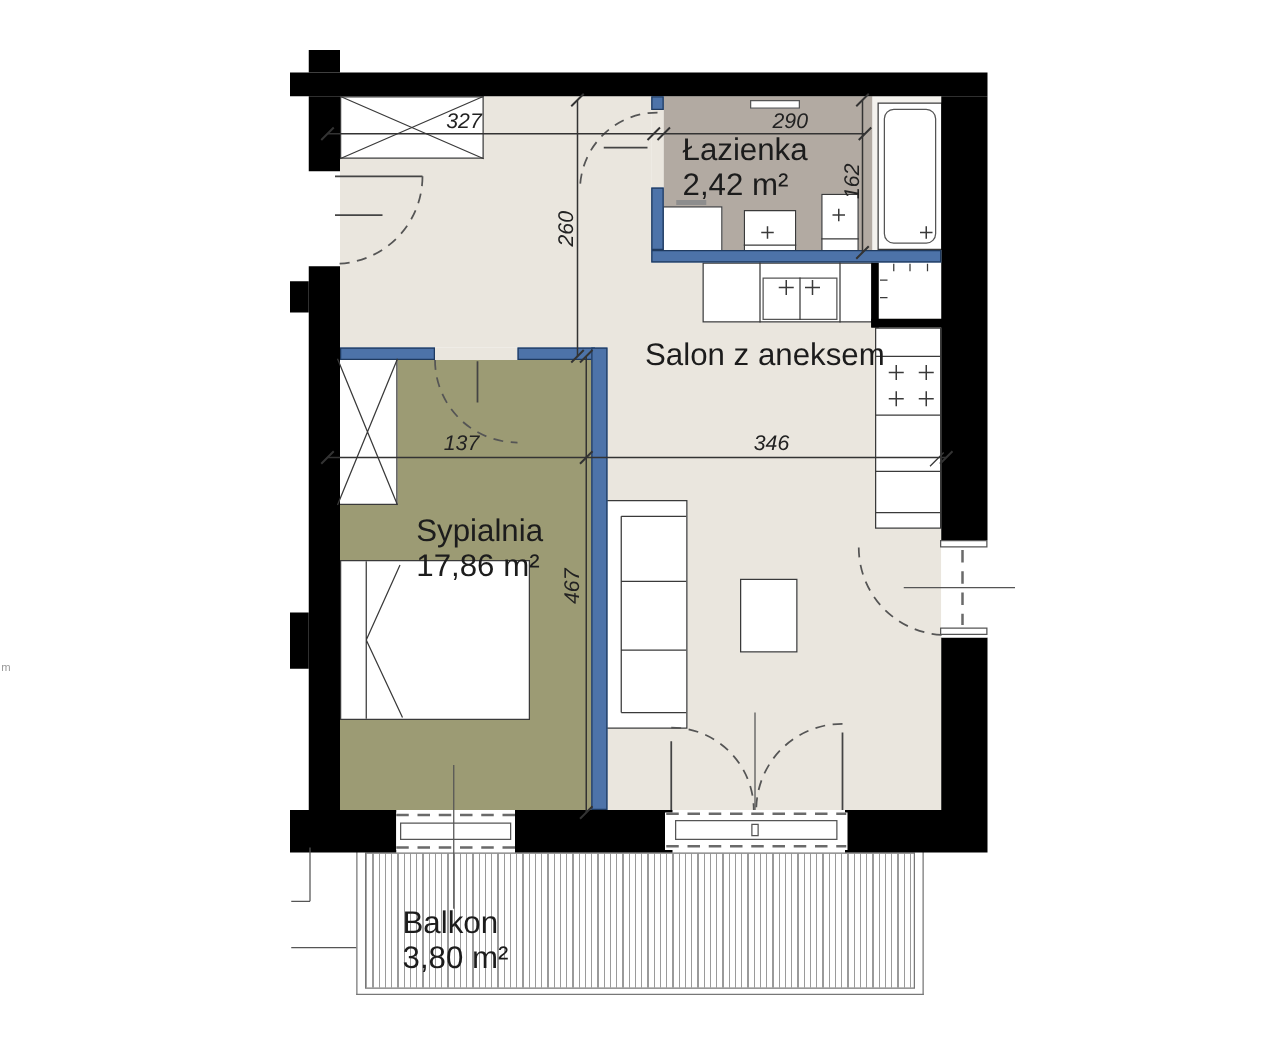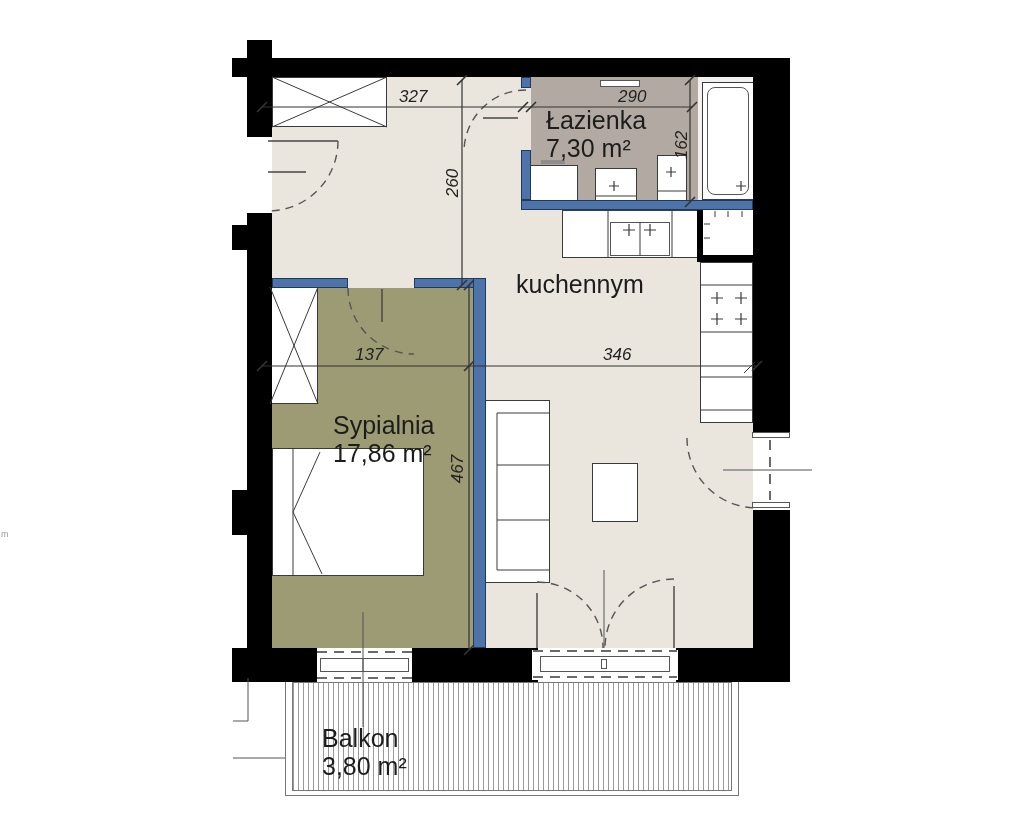--- a/index.html
+++ b/index.html
@@ -158,35 +158,35 @@
       <path d="M257 112 L267 102 M687 112 L697 102 M518 112 L528 102 M526 112 L536 102"></path>
       <path d="M457 85 L467 75 M457 290 L467 280"></path>
       <path d="M685 85 L695 75 M685 207 L695 197"></path>
       <path d="M257 371 L267 361 M464 371 L474 361 M752 371 L762 361"></path>
       <path d="M464 290 L474 280 M464 655 L474 645"></path>
     </g>
   </svg>
 
   <div class="room-label" style="left:546px;top:106px;">
     <span>Łazienka</span>
-    <span>7,30 m²</span>
+    <span>2,42 m²</span>
   </div>
   <div class="room-label" style="left:516px;top:270px;">
-    <span>kuchennym</span>
+    <span>Salon z aneksem</span>
   </div>
   <div class="room-label" style="left:333px;top:376px;margin-top:35px;">
     <span>Sypialnia</span>
     <span>17,86 m²</span>
   </div>
   <div class="room-label" style="left:322px;top:724px;">
     <span>Balkon</span>
     <span>3,80 m²</span>
   </div>
 
-  <div class="dim" style="left:399px;top:87px;text-align:right;">327</div>
+  <div class="dim" style="left:357px;top:87px;text-align:right;">327</div>
   <div class="dim" style="left:618px;top:87px;">290</div>
   <div class="dim rot" style="left:453px;top:183px;">260</div>
   <div class="dim rot" style="left:682px;top:145px;">162</div>
   <div class="dim" style="left:355px;top:345px;">137</div>
   <div class="dim" style="left:603px;top:345px;">346</div>
   <div class="dim rot" style="left:458px;top:469px;">467</div>
 
   <div class="edge-artifact">m</div>
 </div>
 

